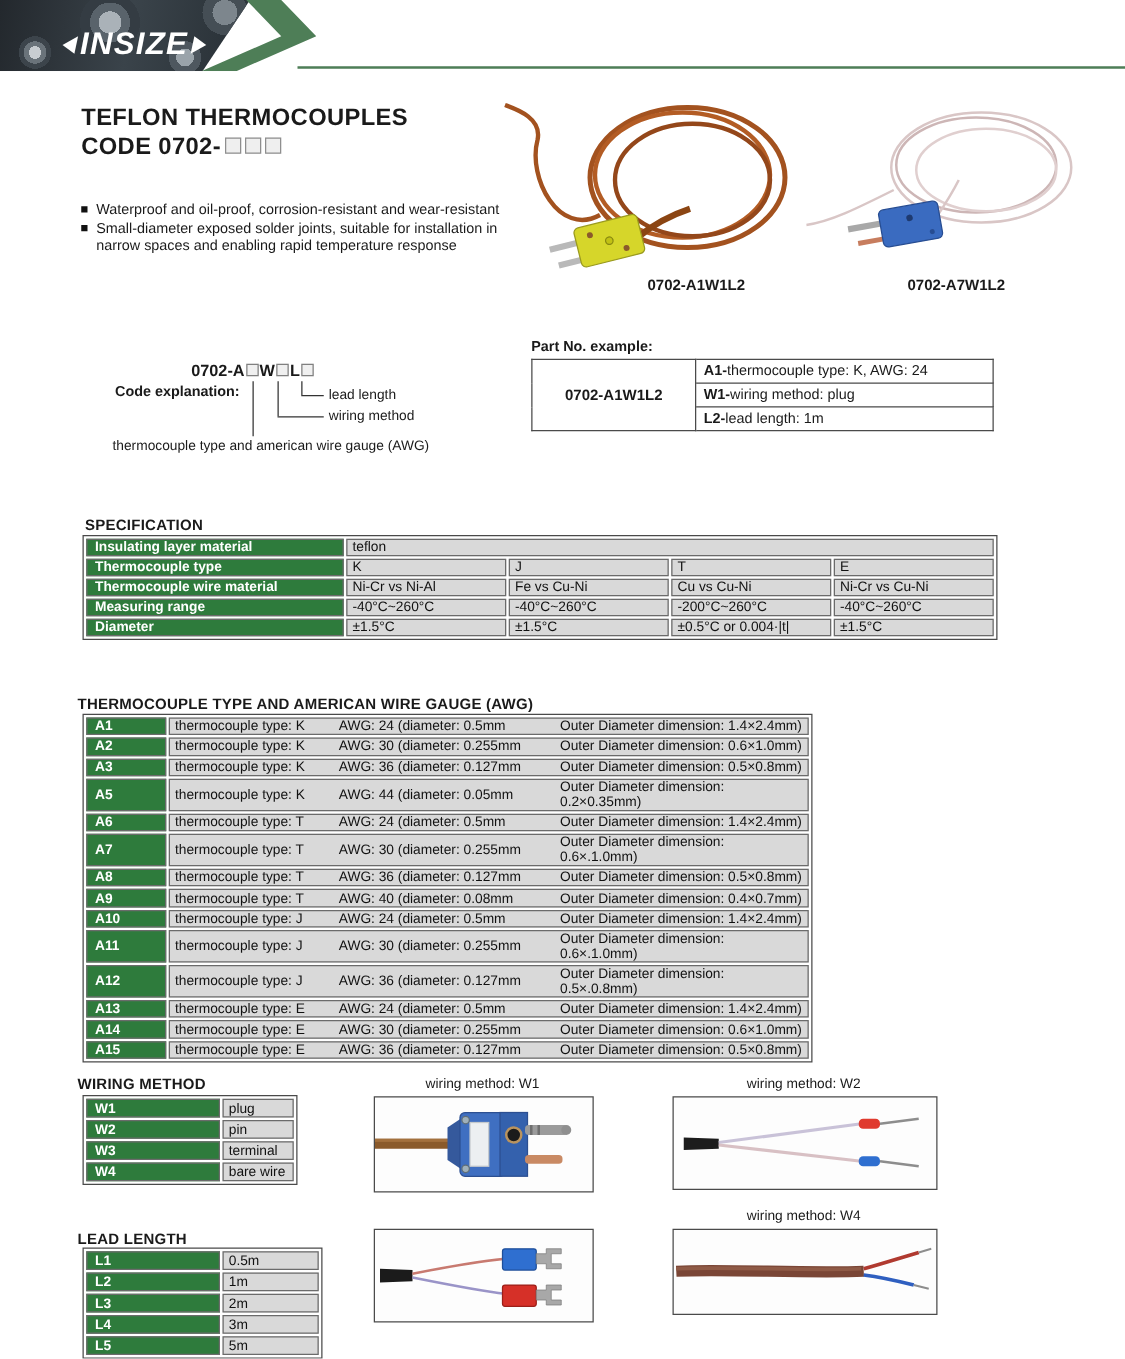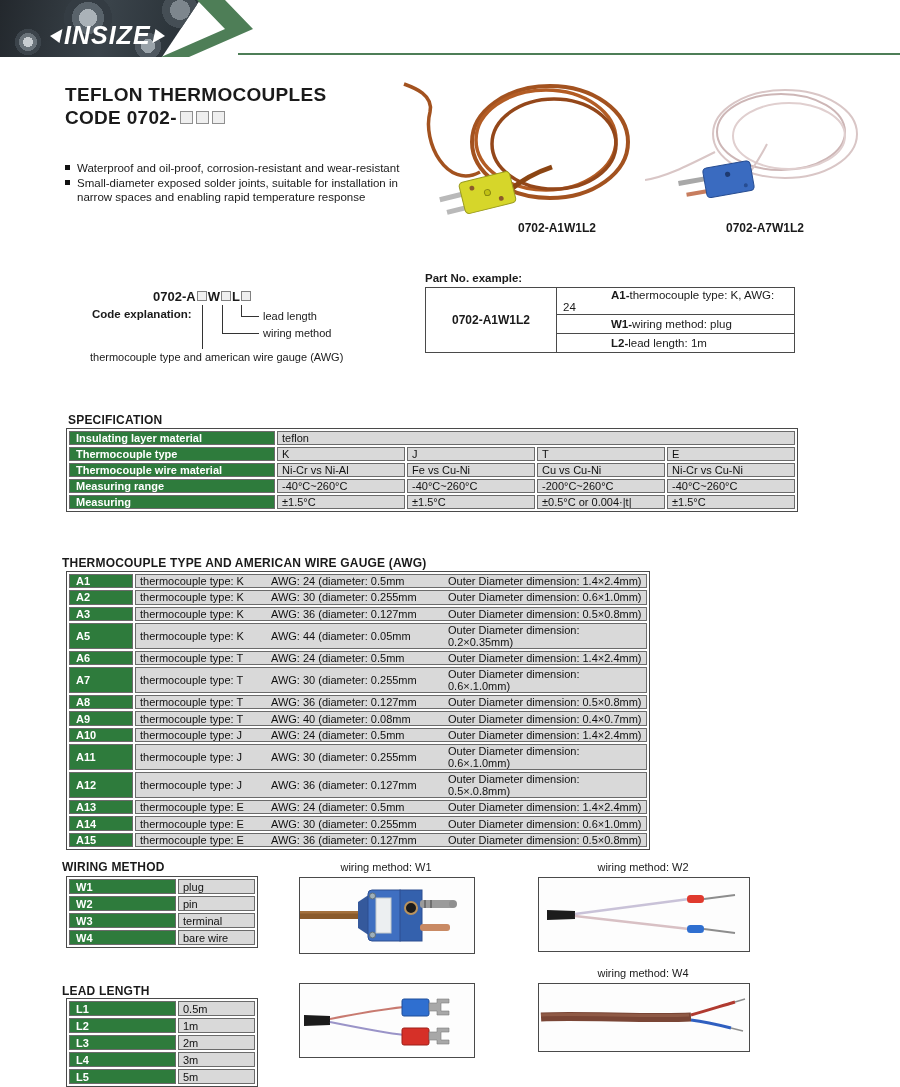--- a/index.html
+++ b/index.html
@@ -44,39 +44,39 @@
   .ce-code{position:absolute;left:153px;top:289px;font-size:13px;font-weight:bold;}
   .sq-sm{display:inline-block;width:8px;height:8px;border:1px solid #808080;background:#f0f0f0;margin:0 1px;}
   .ln{position:absolute;background:#333;}
   .ce-lbl{position:absolute;font-size:11px;}
 
   
   .pe-head{position:absolute;left:425px;top:272px;font-size:11.5px;font-weight:bold;}
   table.pe{position:absolute;left:425px;top:287px;width:370px;border-collapse:collapse;table-layout:fixed;}
   table.pe td{border:1px solid #4a4a4a;font-size:11.5px;padding:1px 6px;height:16px;background:#fff;}
   table.pe td.pn{width:118px;text-align:center;font-weight:bold;font-size:12px;}
-  table.pe b{font-weight:bold;margin-left:48px;}
+  table.pe b{font-weight:bold;}
 
   
   .sec-head{position:absolute;font-size:12px;font-weight:bold;letter-spacing:.2px;}
   table.gt{border-collapse:separate;border-spacing:2px;background:#ffffff;border:1px solid #4a4a4a;table-layout:fixed;}
   table.gt td{border:1px solid #6b6b6b;font-size:11px;line-height:12px;padding:0 4px;}
   table.gt td.g{background:#2e7b3c;color:#fff;font-weight:bold;padding-left:6px;}
   table.gt td.v{background:#d9d9d9;color:#111;}
   table.spec{position:absolute;left:66px;top:428px;width:620px;}
   table.spec td{height:12px;}
   table.spec td.v{}
   table.awg{position:absolute;left:66px;top:571px;width:584px;}
   table.awg td{height:12.3px;}
   table.awg td.g{width:52px;}
   .awg-flex{display:flex;align-items:center;}
   .awg-flex .s1{flex:0 0 131px;}
   .awg-flex .s2{flex:0 0 177px;}
   .awg-flex .s3{flex:1 1 auto;}
-  table.wm{position:absolute;left:66px;top:876px;width:192px;}
+  table.wm{position:absolute;left:66px;top:876px;width:172px;}
   table.ll{position:absolute;left:66px;top:998px;width:192px;}
   table.wm td,table.ll td{height:13px;}
   table.wm td.g,table.ll td.g{width:95px;}
 
   
   .fig-lbl{position:absolute;font-size:11px;text-align:center;}
   .figbox{position:absolute;border:1px solid #4a4a4a;background:#fdfdfd;}
   .figbox svg{display:block;width:100%;height:100%;}
 </style>
 </head>
@@ -202,21 +202,21 @@
       <td class="v">Ni-Cr vs Cu-Ni</td>
     </tr>
     <tr>
       <td class="g">Measuring range</td>
       <td class="v">-40°C~260°C</td>
       <td class="v">-40°C~260°C</td>
       <td class="v">-200°C~260°C</td>
       <td class="v">-40°C~260°C</td>
     </tr>
     <tr>
-      <td class="g">Measuring</td>
+      <td class="g">Diameter</td>
       <td class="v">±1.5°C</td>
       <td class="v">±1.5°C</td>
       <td class="v">±0.5°C or 0.004·|t|</td>
       <td class="v">±1.5°C</td>
     </tr>
   </tbody>
     </table>
 
   <div class="sec-head" style="left:62px;top:556px;">THERMOCOUPLE TYPE AND AMERICAN WIRE GAUGE (AWG)</div>
   <table class="gt awg">

